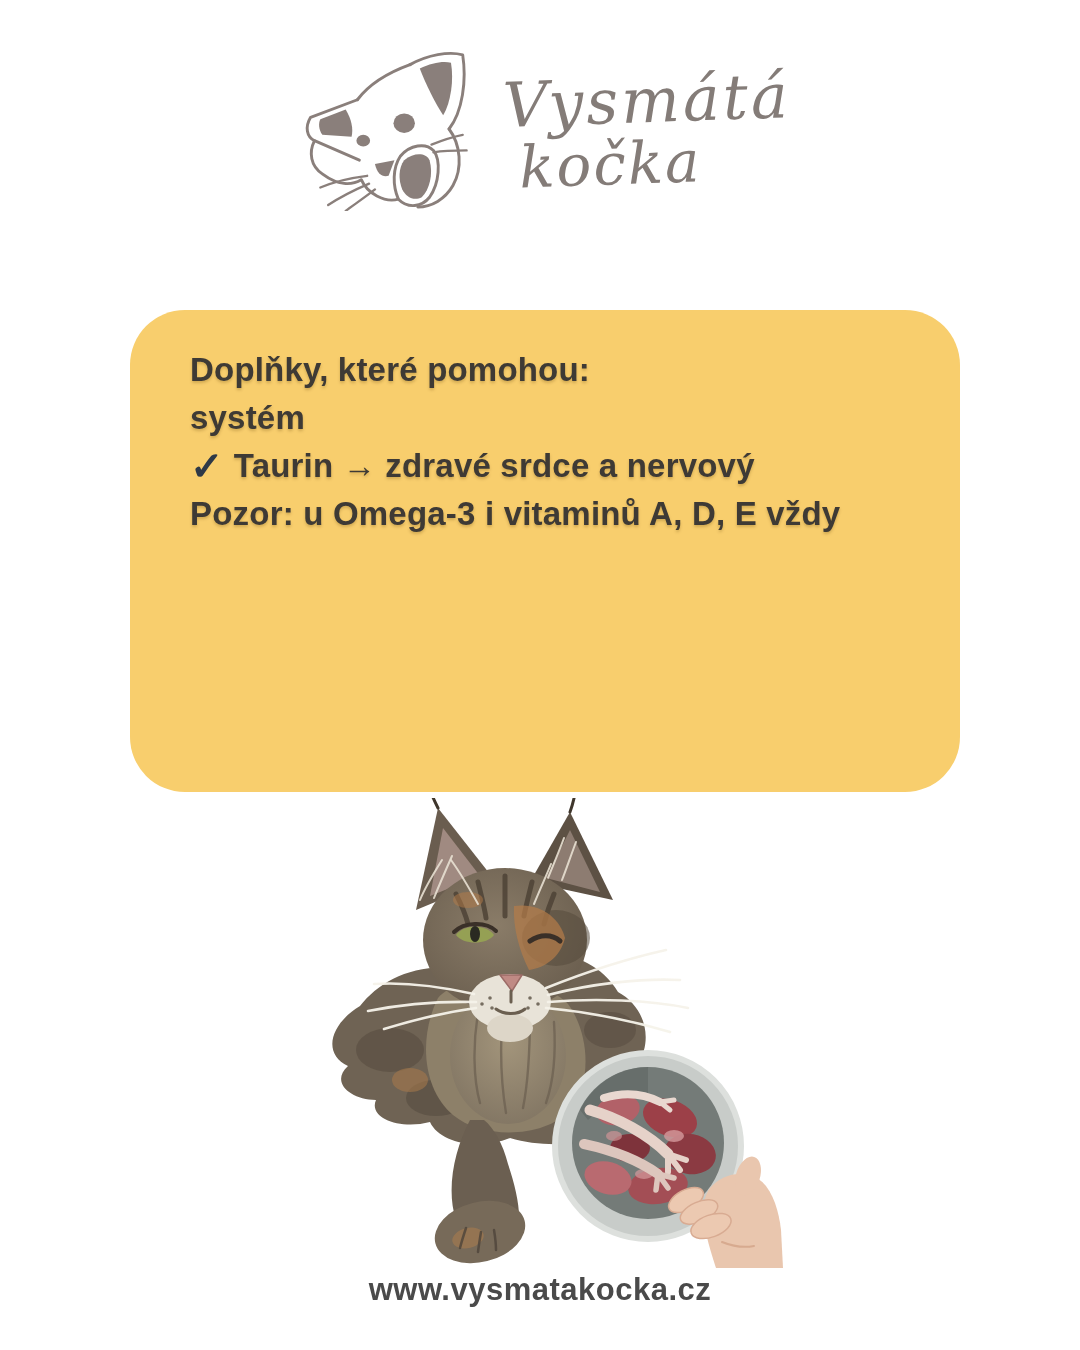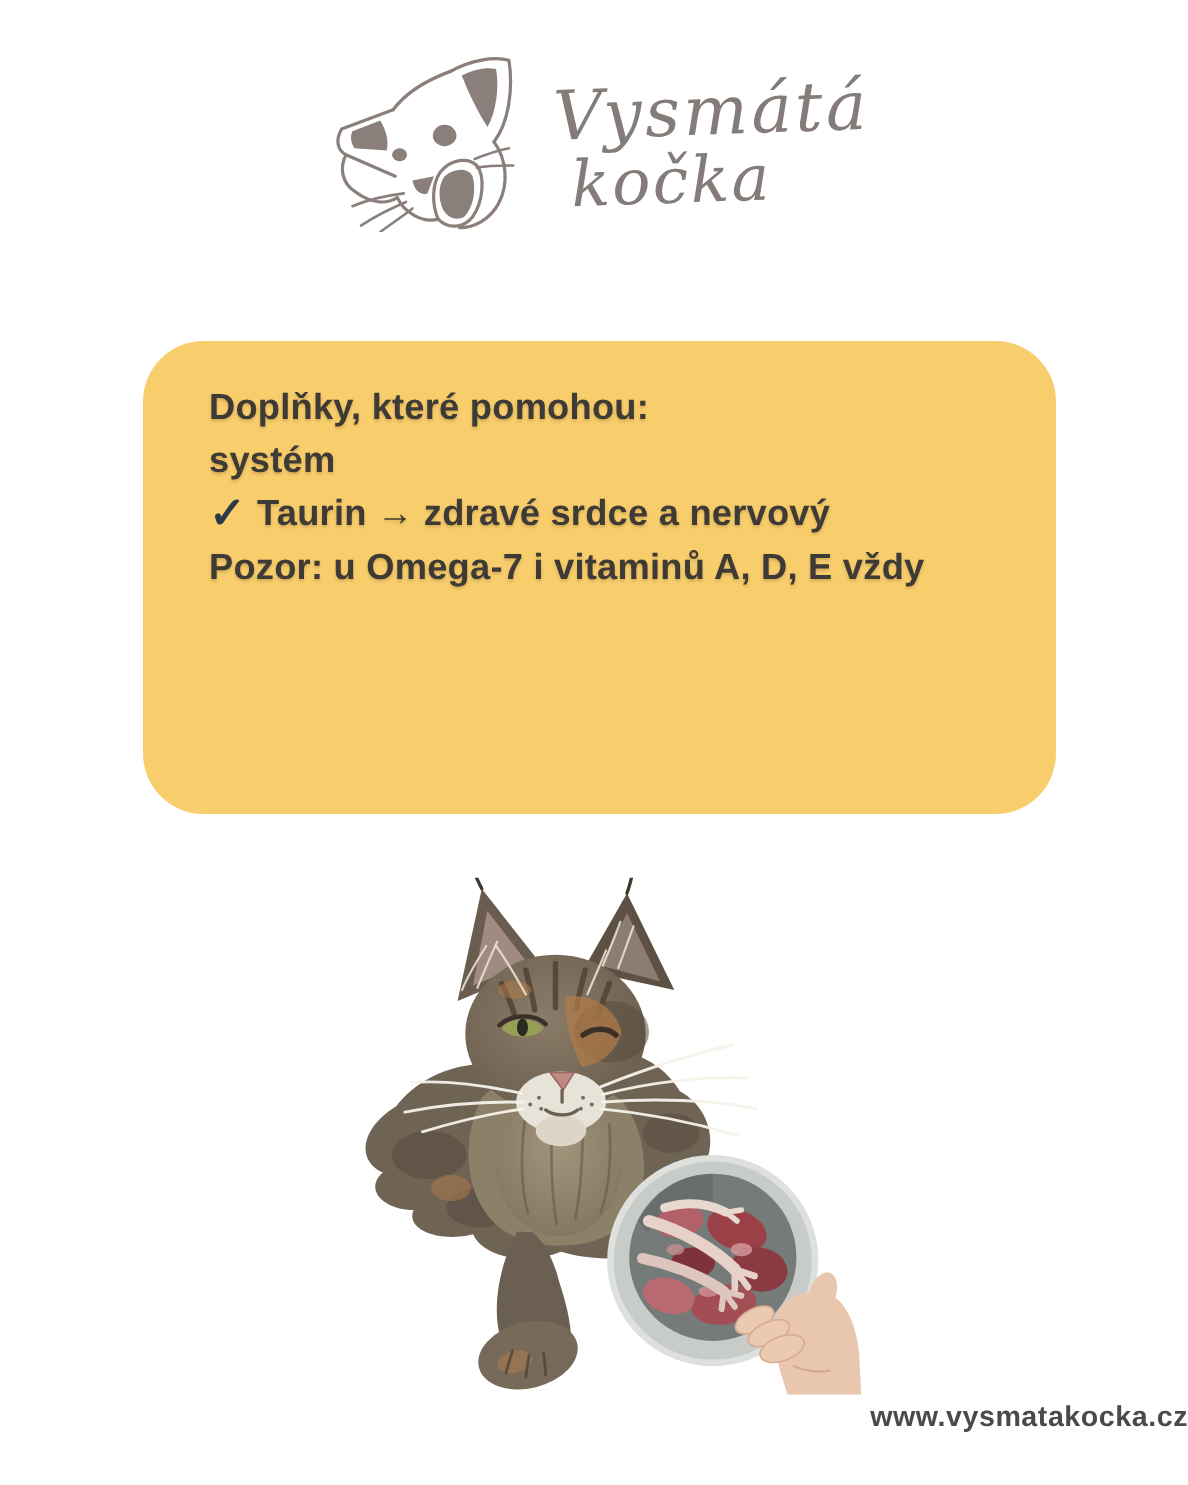--- a/index.html
+++ b/index.html
@@ -24,21 +24,21 @@
     color:var(--logo_color,#847c78);
     line-height:1.0;
     transform:rotate(-2deg);
   }
   .logo-line1{font-size:62px;letter-spacing:3px;}
   .logo-line2{font-size:58px;letter-spacing:2px;margin-left:14px;margin-top:2px;}
 
   
   .card{
     position:absolute;left:130px;top:310px;
-    width:830px;height:430px;
+    width:830px;height:482px;
     background:var(--card_bg,#f8ce6d);
     border-radius:55px;
     box-sizing:border-box;
     padding:36px 40px 4px 60px;
   }
   .card-line{
     font-weight:bold;
     font-size:33px;
     line-height:48px;
     color:var(--card_text,#3e3a35);
@@ -56,23 +56,23 @@
 
   
   .photo{
     position:absolute;left:318px;top:798px;width:465px;height:470px;
   }
   .photo svg{width:100%;height:100%;}
 
   
   .footer-url{
     position:absolute;left:0;top:1272px;width:100%;
-    text-align:right;
+    text-align:center;
     font-weight:bold;
-    font-size:26px;
+    font-size:31px;
     letter-spacing:0.5px;
     color:var(--url_color,#4a4a4a);
   }
 </style>
 </head>
 <body>
 
 <div class="canvas">
 
   <div class="logo">
@@ -115,21 +115,21 @@
     <div class="logo-text">
       <div class="logo-line1">Vysmátá</div>
       <div class="logo-line2">kočka</div>
     </div>
   </div>
 
   <div class="card">
     <div class="card-line"><span>Doplňky, které pomohou:</span></div>
     <div class="card-line"><span>systém</span></div>
     <div class="card-line"><span class="check">✓</span><span>Taurin → zdravé srdce a nervový</span></div>
-    <div class="card-line"><span>Pozor: u Omega-7 i vitaminů A, D, E vždy</span></div>
+    <div class="card-line"><span>Pozor: u Omega-3 i vitaminů A, D, E vždy</span></div>
   </div>
 
   <div class="photo">
     <svg viewBox="0 0 465 470" xmlns="http://www.w3.org/2000/svg">
       <defs>
         <radialGradient id="headGrad" cx="45%" cy="40%" r="70%">
           <stop offset="0%" stop-color="#8a7c68"></stop>
           <stop offset="100%" stop-color="#675b4c"></stop>
         </radialGradient>
         <radialGradient id="chestGrad" cx="50%" cy="40%" r="70%">

